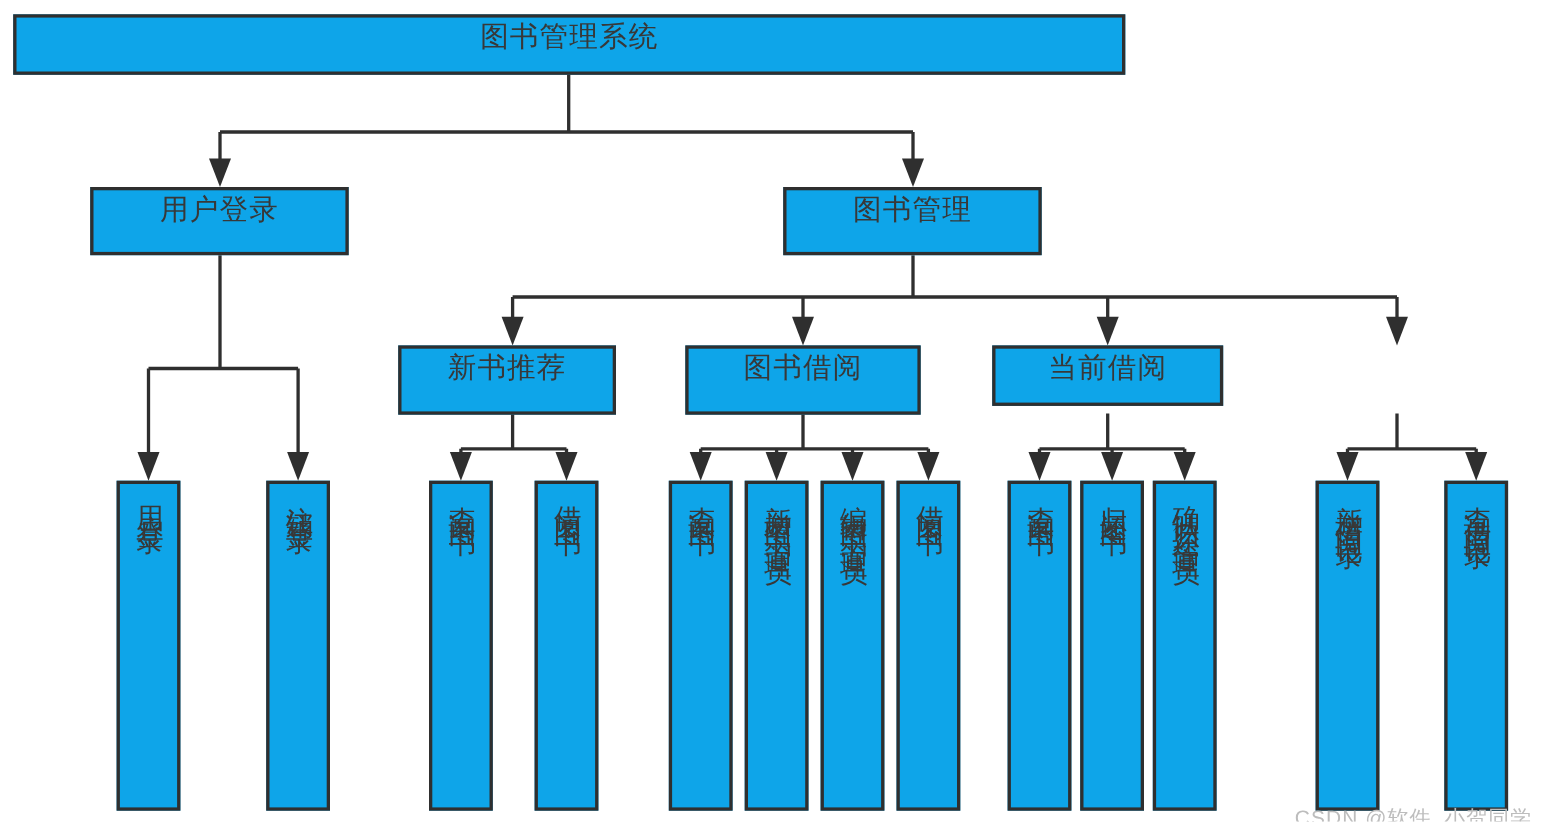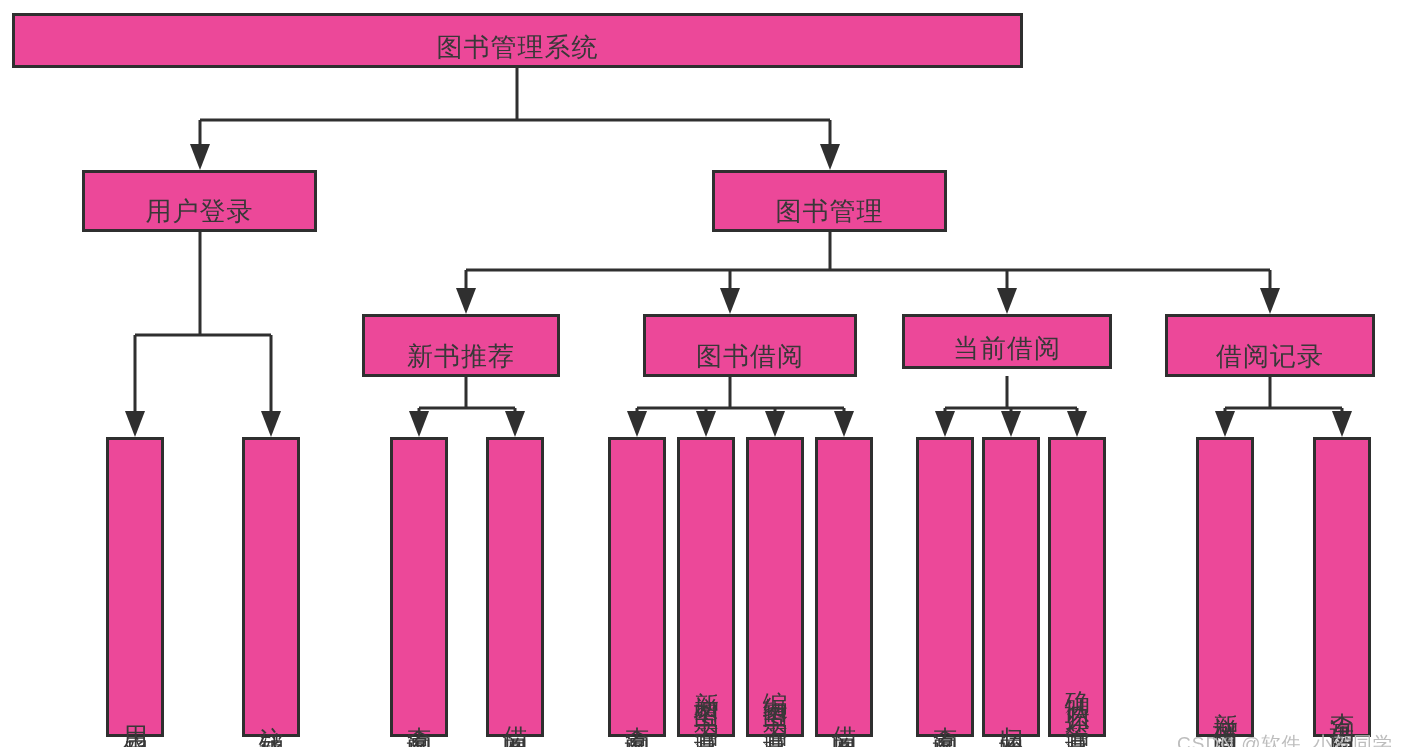--- a/index.html
+++ b/index.html
@@ -7,43 +7,43 @@
     position:relative;
     width:1405px;height:747px;
     background:#ffffff;
     font-family:"Liberation Sans","DejaVu Sans",sans-serif;
     overflow:hidden;
   }
   #connectors{position:absolute;left:0;top:0;z-index:0;}
   .box{
     position:absolute;
     box-sizing:border-box;
-    background:#ec4899;
+    background:#0ea5e9;
     border:3px solid #2f2f2f;
     display:flex;
-    align-items:flex-end;
+    align-items:flex-start;
     justify-content:center;
     color:#383838;
     z-index:1;
   }
   .hlabel{font-size:26px;letter-spacing:1px;white-space:nowrap;}
   .leaf .vlabel{
     writing-mode:vertical-rl;
     text-orientation:mixed;
     font-size:25px;
     letter-spacing:7px;
     line-height:1.1;
     white-space:nowrap;
   }
   
   .n-root   {left:12px;  top:13px;  width:1011px; height:55px;}
   .n-login  {left:82px;  top:170px; width:235px;  height:62px;}
   .n-mgmt   {left:712px; top:170px; width:235px;  height:62px;}
   .n-newbook{left:362px; top:314px; width:198px;  height:63px;}
-  .n-borrow {left:623px; top:314px; width:214px;  height:63px;margin-left:20px;}
+  .n-borrow {left:623px; top:314px; width:214px;  height:63px;}
   .n-current{left:902px; top:314px; width:210px;  height:55px;}
   .n-records{left:1165px;top:314px; width:210px;  height:63px;}
   .leaf{top:437px;width:58px;height:300px;}
   .l1a{left:106px;} .l1b{left:242px;}
   .l2a{left:390px;} .l2b{left:486px;}
   .l3a{left:608px;} .l3b{left:677px;} .l3c{left:746px;} .l3d{left:815px;}
   .l4a{left:916px;} .l4b{left:982px;} .l4c{left:1048px;}
   .l5a{left:1196px;} .l5b{left:1313px;}
   .watermark{
     position:absolute;
@@ -108,23 +108,20 @@
 
   <div class="box n-newbook">
     <span class="hlabel">新书推荐</span>
   </div>
   <div class="box n-borrow">
     <span class="hlabel">图书借阅</span>
   </div>
   <div class="box n-current">
     <span class="hlabel">当前借阅</span>
   </div>
-  <div class="box n-records">
-    <span class="hlabel">借阅记录</span>
-  </div>
 
   <div class="box leaf l1a">
     <span class="vlabel">用户登录</span>
   </div>
   <div class="box leaf l1b">
     <span class="vlabel">注销登录</span>
   </div>
 
   <div class="box leaf l2a">
     <span class="vlabel">查询图书</span>

